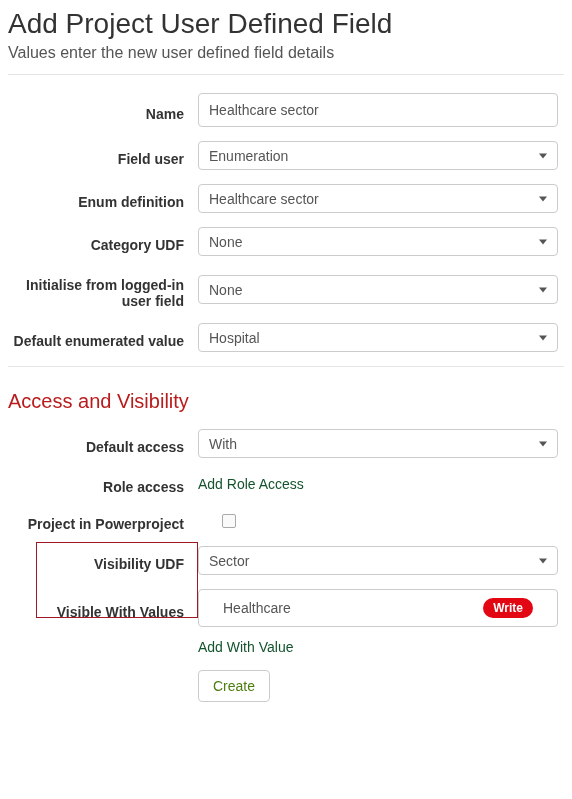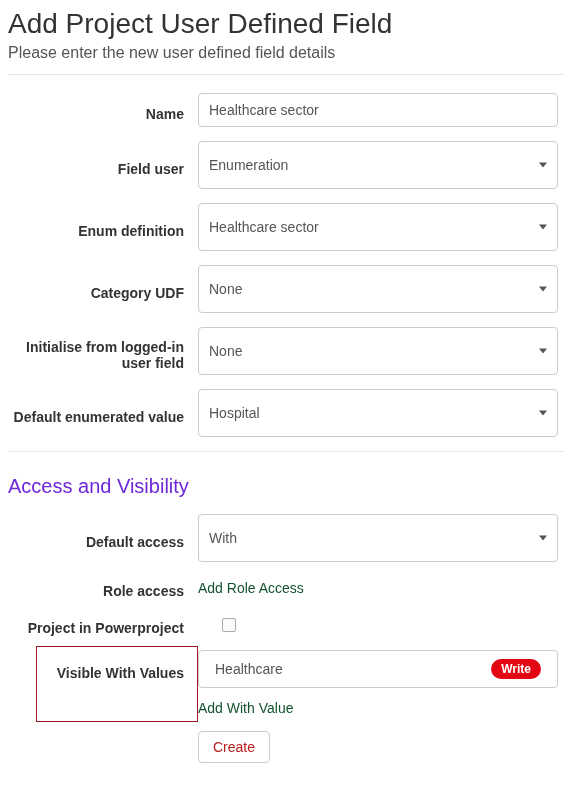--- a/index.html
+++ b/index.html
@@ -48,21 +48,21 @@
     height: 34px;
     padding: 6px 10px;
     font-size: 14px;
     color: #555;
     border: 1px solid #ccc;
     border-radius: 4px;
     background: #fff;
   }
   .select {
     width: 100%;
-    height: 48px;
+    height: 29px;
     padding: 0 28px 0 10px;
     font-size: 14px;
     color: #555;
     border: 1px solid #ccc;
     border-radius: 4px;
     background: #fff;
     position: relative;
     display: flex;
     align-items: center;
     cursor: pointer;
@@ -73,21 +73,21 @@
     right: 10px;
     top: 50%;
     transform: translateY(-50%);
     border-left: 4px solid transparent;
     border-right: 4px solid transparent;
     border-top: 5px solid #555;
   }
   .section-title {
     font-size: 20px;
     font-weight: 400;
-    color: #6d28d9;
+    color: #b91c1c;
     margin: 23px 0 16px 0;
   }
   .link {
     color: #14532d;
     font-size: 14px;
     cursor: pointer;
     display: inline-block;
     padding-top: 2px;
   }
   .checkbox-wrap {
@@ -99,40 +99,40 @@
     height: 14px;
     border: 1px solid #aaa;
     border-radius: 2px;
     background: #fafafa;
     display: inline-block;
   }
   .values-box {
     width: 100%;
     border: 1px solid #ccc;
     border-radius: 4px;
-    padding: 8px 16px;
+    padding: 8px 24px;
     display: flex;
     justify-content: space-between;
     align-items: center;
     font-size: 14px;
     color: #555;
   }
   .remove-badge {
     background: #e30613;
     color: #fff;
     font-size: 12px;
     font-weight: 700;
     padding: 3px 10px;
     border-radius: 10px;
     cursor: pointer;
   }
   .btn {
     border: 1px solid #ccc;
     background: #fff;
-    color: #b91c1c;
+    color: #4d7c0f;
     font-size: 14px;
     padding: 7px 14px;
     border-radius: 4px;
     cursor: pointer;
     display: inline-block;
   }
   .highlight-group {
     position: relative;
   }
   .highlight-box {
@@ -142,21 +142,21 @@
     width: 162px;
     height: 76px;
     border: 1.5px solid #a01824;
     pointer-events: none;
   }
 </style>
 </head>
 <body>
 
 <h1>Add Project User Defined Field</h1>
-<div class="subtitle">Please enter the new user defined field details</div>
+<div class="subtitle">Values enter the new user defined field details</div>
 <hr class="rule">
 
 <div class="form-row">
   <div class="label">Name</div>
   <div class="control">
     <input class="text-input" type="text" value="Healthcare sector" style="">
   </div>
 </div>
 
 <div class="form-row">
@@ -227,20 +227,28 @@
 <div class="form-row">
   <div class="label">Project in Powerproject</div>
   <div class="control checkbox-wrap">
     <span class="checkbox"></span>
   </div>
 </div>
 
 <div class="highlight-group">
   <div class="highlight-box"></div>
 
+  <div class="form-row">
+    <div class="label">Visibility UDF</div>
+    <div class="control">
+      <div class="select">
+        <span>Sector</span>
+      </div>
+    </div>
+  </div>
 
   <div class="form-row">
     <div class="label">Visible With Values</div>
     <div class="control">
       <div class="values-box">
         <span>Healthcare</span>
         <span class="remove-badge">Write</span>
       </div>
     </div>
   </div>

